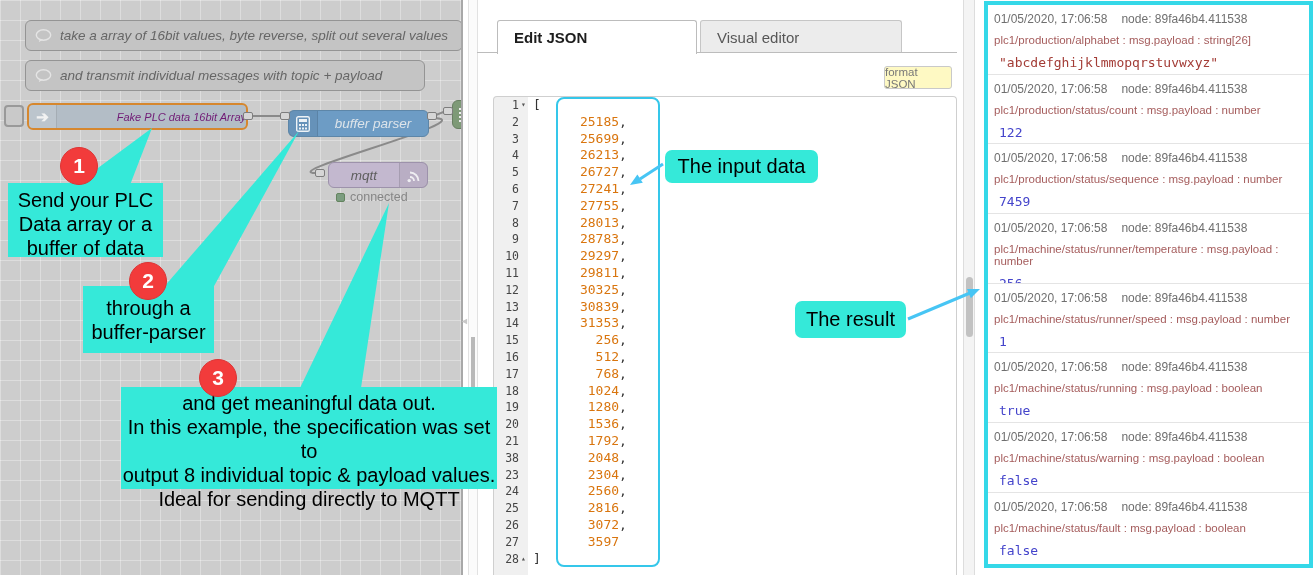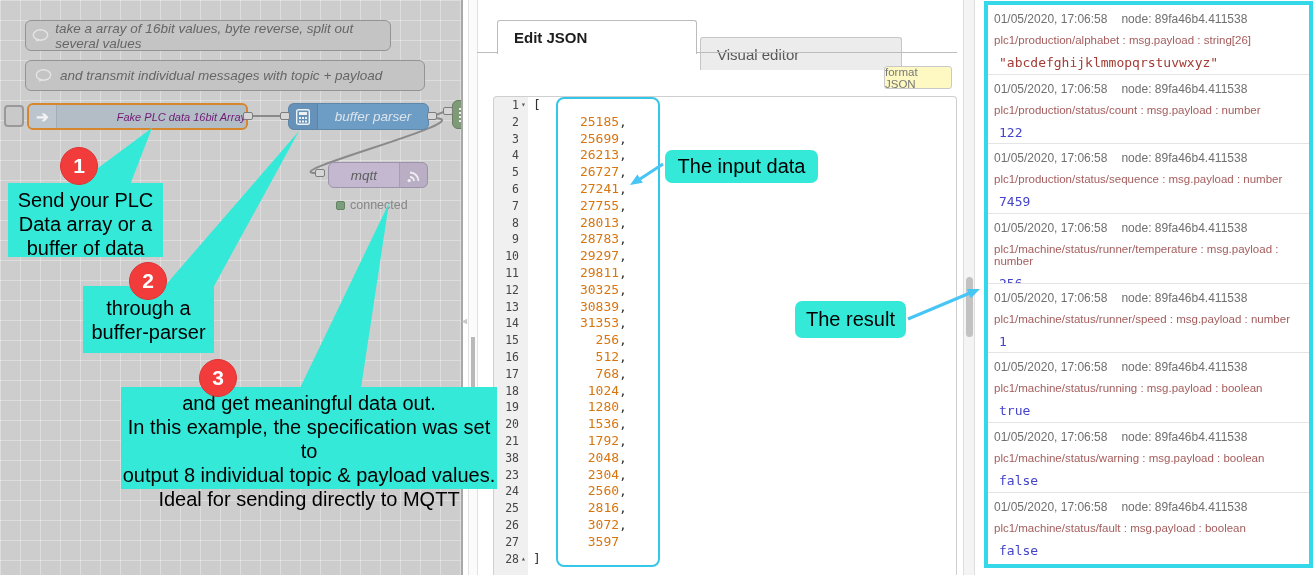--- a/index.html
+++ b/index.html
@@ -53,21 +53,21 @@
     background:#f23b3b; border:1px solid #dd3434; color:#fff; font-size:21px; font-weight:bold;
     display:flex; align-items:center; justify-content:center; }
   #annot-svg { position:absolute; left:0; top:0; z-index:40; pointer-events:none; }
 
   
   #midpanel { position:absolute; left:465px; top:0; width:510px; height:575px; background:#fff; z-index:10; }
   .tab { position:absolute; top:20px; height:33px; display:flex; align-items:center;
     padding-left:16px; font-size:15px; border:1px solid #bcbcbc; border-bottom:none;
     border-radius:3px 3px 0 0; }
   #tab-edit { left:32px; width:200px; background:#fff; color:#1d1d1d; font-weight:bold; height:34px; z-index:12; }
-  #tab-visual { left:235px; width:202px; background:#ececec; color:#575757; border-color:#c6c6c6;margin-top:17px; }
+  #tab-visual { left:235px; width:202px; background:#ececec; color:#575757; border-color:#c6c6c6; }
   #tab-rule { position:absolute; left:12px; top:52px; width:480px; height:1px; background:#bcbcbc; z-index:11; }
   #fmt-btn { position:absolute; left:419px; top:66px; width:68px; height:23px; background:#fef9c3;
     border:1px solid #c9c9c9; border-radius:3px; font-size:11.5px; color:#777;
     display:flex; align-items:center; justify-content:center; }
   #editor { position:absolute; left:28px; top:96px; width:464px; height:479px;
     border:1px solid #cfcfcf; border-bottom:none; border-radius:4px 4px 0 0;
     background:linear-gradient(90deg,#f0f0f0 34px,#ffffff 34px); overflow:hidden; }
   .ed-row { display:flex; height:16.8px; line-height:16.8px; }
   .gut { width:34px; display:flex; justify-content:flex-end; align-items:center;
     font-family:"DejaVu Sans Mono", monospace; font-size:11.5px; color:#454545; }
@@ -105,21 +105,21 @@
 
   <div id="canvas">
     <svg id="wires" width="463" height="575">
       <g fill="none" stroke="#8a8a8a" stroke-width="2">
         <path d="M250,116 L284,116"></path>
         <path d="M432,116 C438,116 440,112 447,111"></path>
         <path d="M432,118 C492,118 262,176 320,173"></path>
       </g>
     </svg>
 
-    <div class="node comment" style="left:25px; top:20px; width:366px;">
+    <div class="node comment" style="left:25px; top:20px; width:438px;">
       <span class="cicon">
         <svg width="17" height="14" viewBox="0 0 17 14">
             <ellipse cx="8.5" cy="6" rx="7.2" ry="5.2" fill="none" stroke="#e4e4e4" stroke-width="1.4"></ellipse>
             <path d="M5,10 L3.6,13 L8.4,10.8 Z" fill="#e4e4e4"></path>
           </svg>
       </span>
       <span>take a array of 16bit values, byte reverse, split out several values</span>
     </div>
 
     <div class="node comment" style="left:25px; top:60px; width:400px;">
@@ -131,21 +131,21 @@
       </span>
       <span>and transmit individual messages with topic + payload</span>
     </div>
 
     <div class="inj-btn"></div>
     <div class="node inject" style="left:27px; top:103px; width:221px;">
       <span class="iicon">➔</span>
       <span class="nlabel">Fake PLC data 16bit Array</span>
     </div>
 
-    <div class="node bparser" style="left:288px; top:103px; width:141px;">
+    <div class="node bparser" style="left:288px; top:110px; width:141px;">
       <span class="bicon">
         <svg width="14" height="16" viewBox="0 0 14 16">
           <rect x="0.7" y="0.7" width="12.6" height="14.6" rx="1.6" fill="none" stroke="#edf2f6" stroke-width="1.4"></rect>
           <rect x="3" y="3" width="8" height="3" fill="#edf2f6"></rect>
           <rect x="3" y="8" width="2" height="2" fill="#edf2f6"></rect>
             <rect x="6" y="8" width="2" height="2" fill="#edf2f6"></rect>
             <rect x="9" y="8" width="2" height="2" fill="#edf2f6"></rect>
           <rect x="3" y="11.5" width="2" height="2" fill="#edf2f6"></rect>
             <rect x="6" y="11.5" width="2" height="2" fill="#edf2f6"></rect>
             <rect x="9" y="11.5" width="2" height="2" fill="#edf2f6"></rect>
@@ -169,21 +169,21 @@
         <svg width="16" height="15" viewBox="0 0 16 15">
           <g fill="none" stroke="#efeef2" stroke-width="1.8">
             <path d="M4,9 a4,4 0 0 1 4,4"></path>
             <path d="M4,4.5 a8.5,8.5 0 0 1 8.5,8.5"></path>
           </g>
           <circle cx="3.2" cy="12.6" r="1.7" fill="#efeef2"></circle>
         </svg>
       </span>
     </div>
 
-    <div class="status" style="left:336px; top:190px;margin-top:8px;">
+    <div class="status" style="left:336px; top:190px;">
       <span class="dot"></span>
       <span class="stxt">connected</span>
     </div>
 
     <div class="port" style="left:243px; top:112px;"></div>
     <div class="port" style="left:280px; top:112px;"></div>
     <div class="port" style="left:427px; top:112px;"></div>
     <div class="port" style="left:443px; top:107px;"></div>
     <div class="port" style="left:315px; top:169px;"></div>
   </div>

